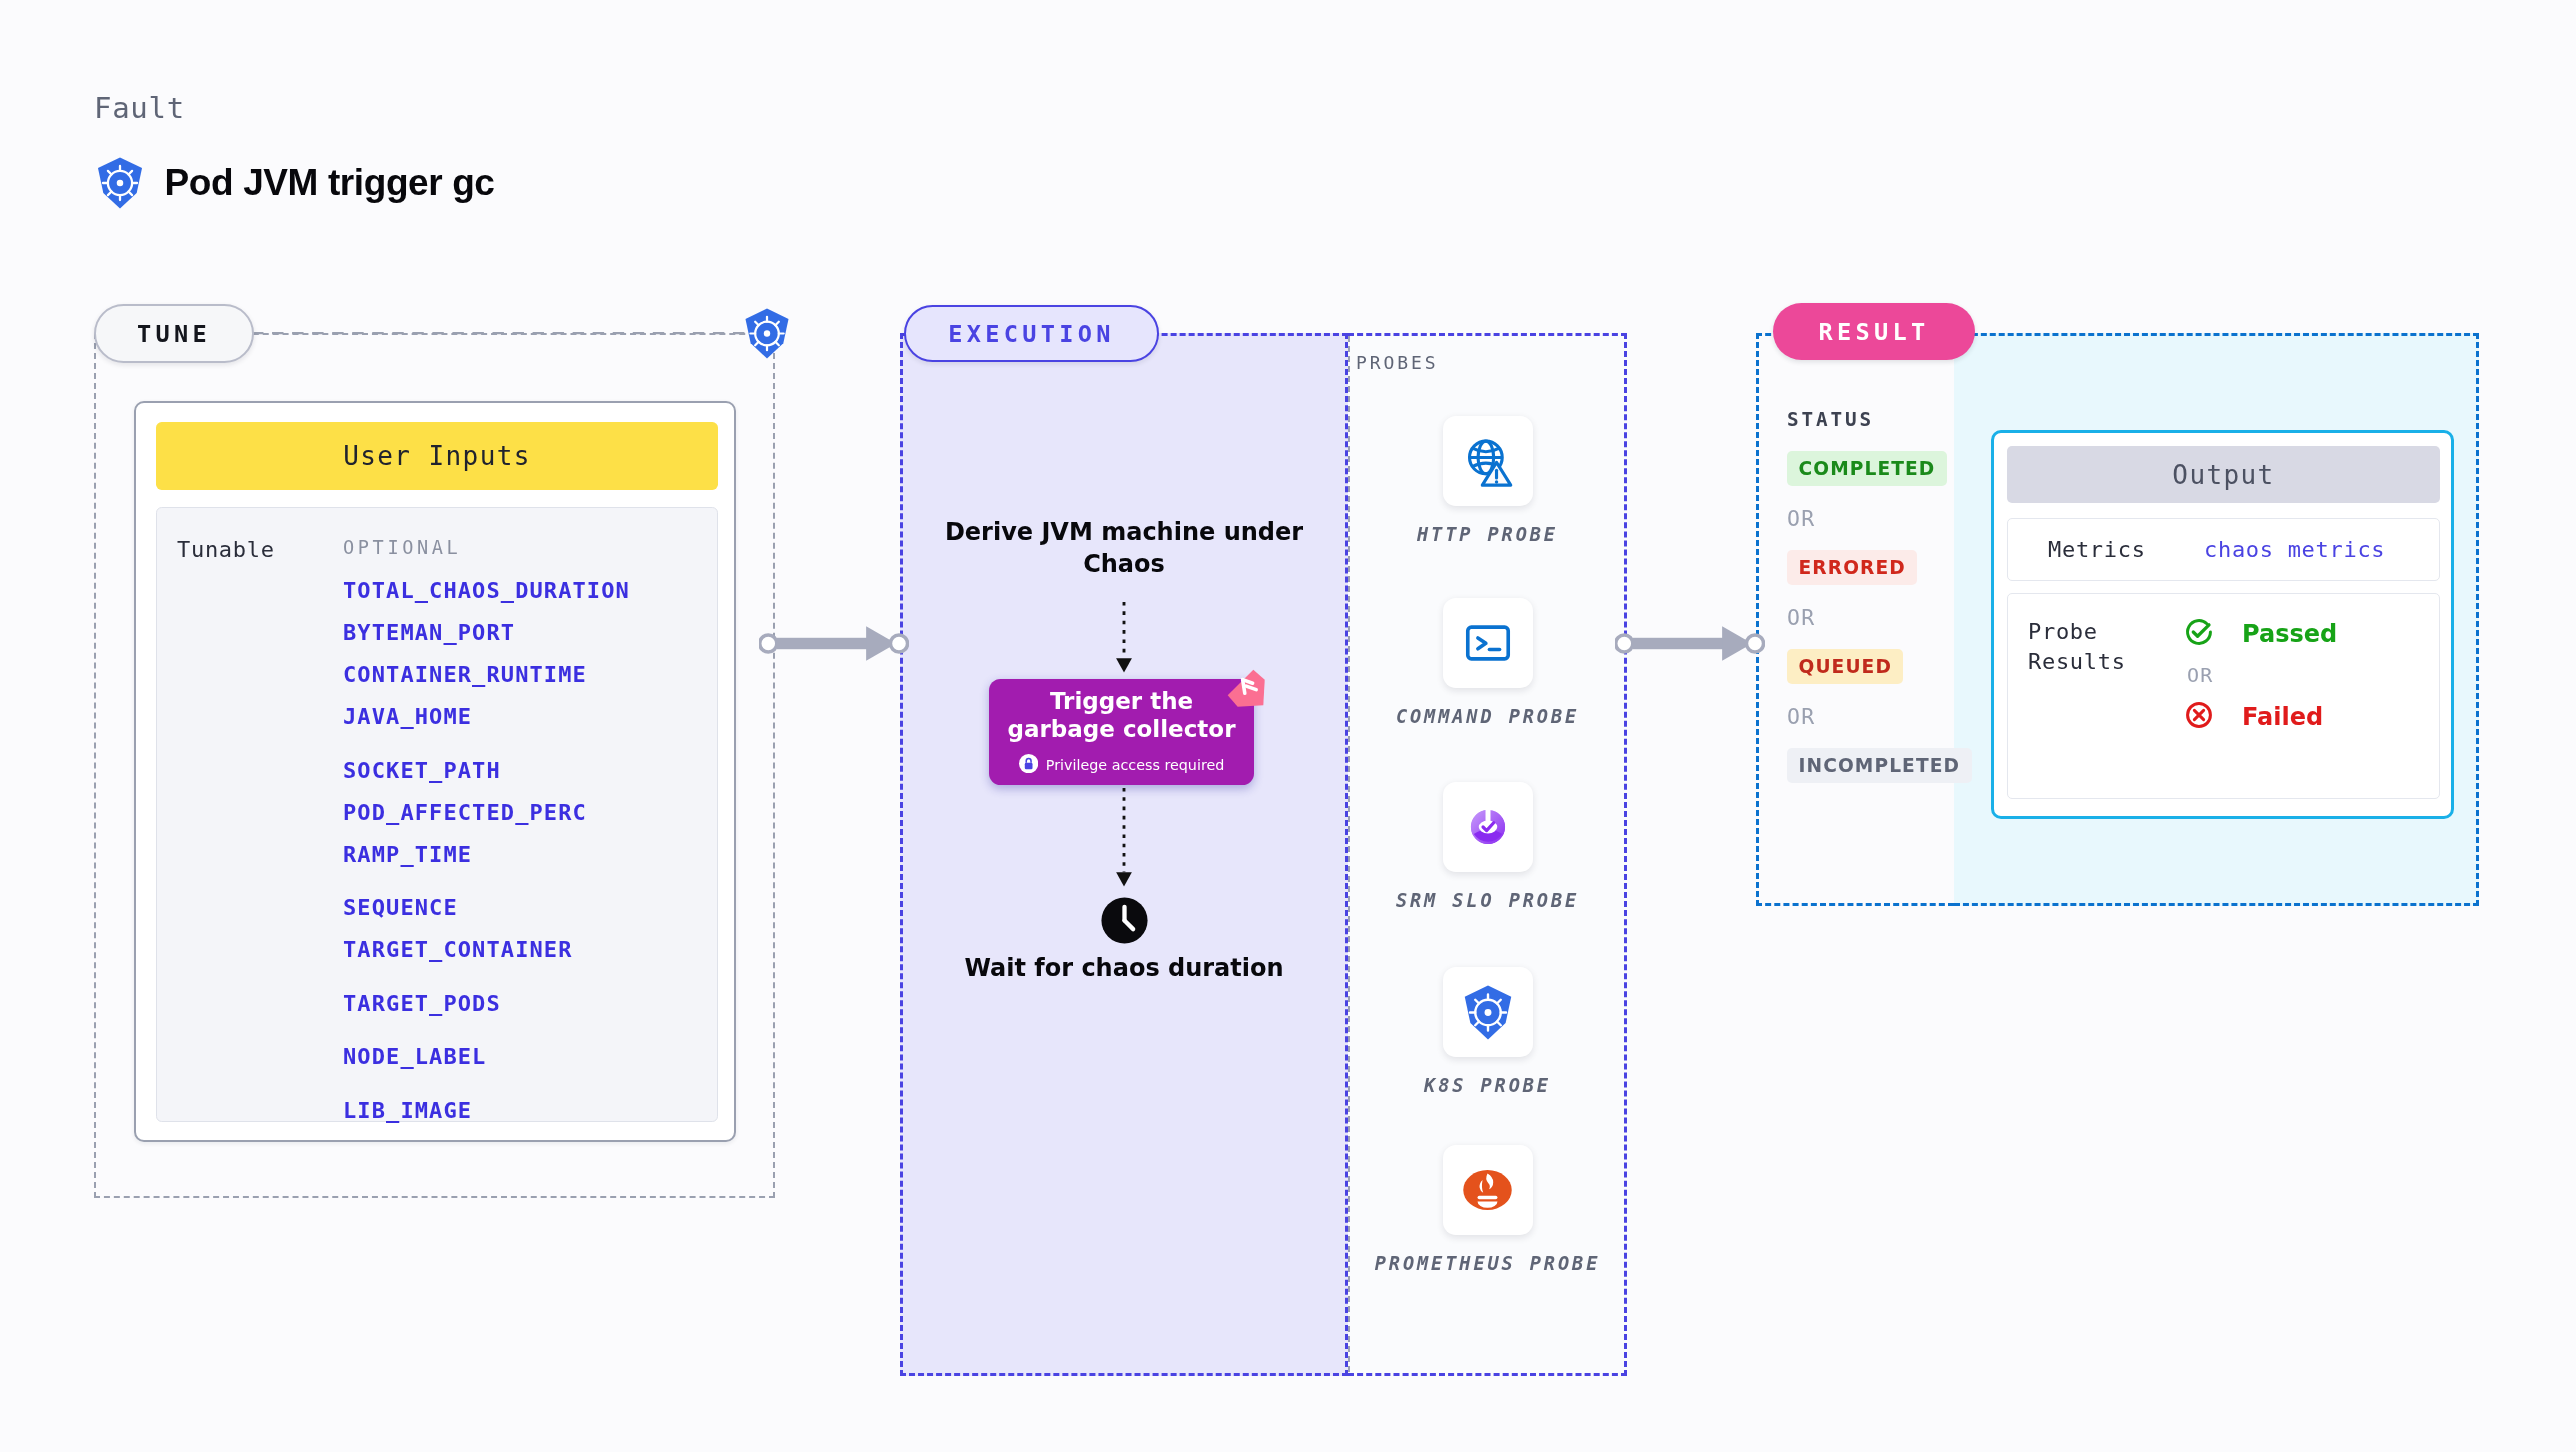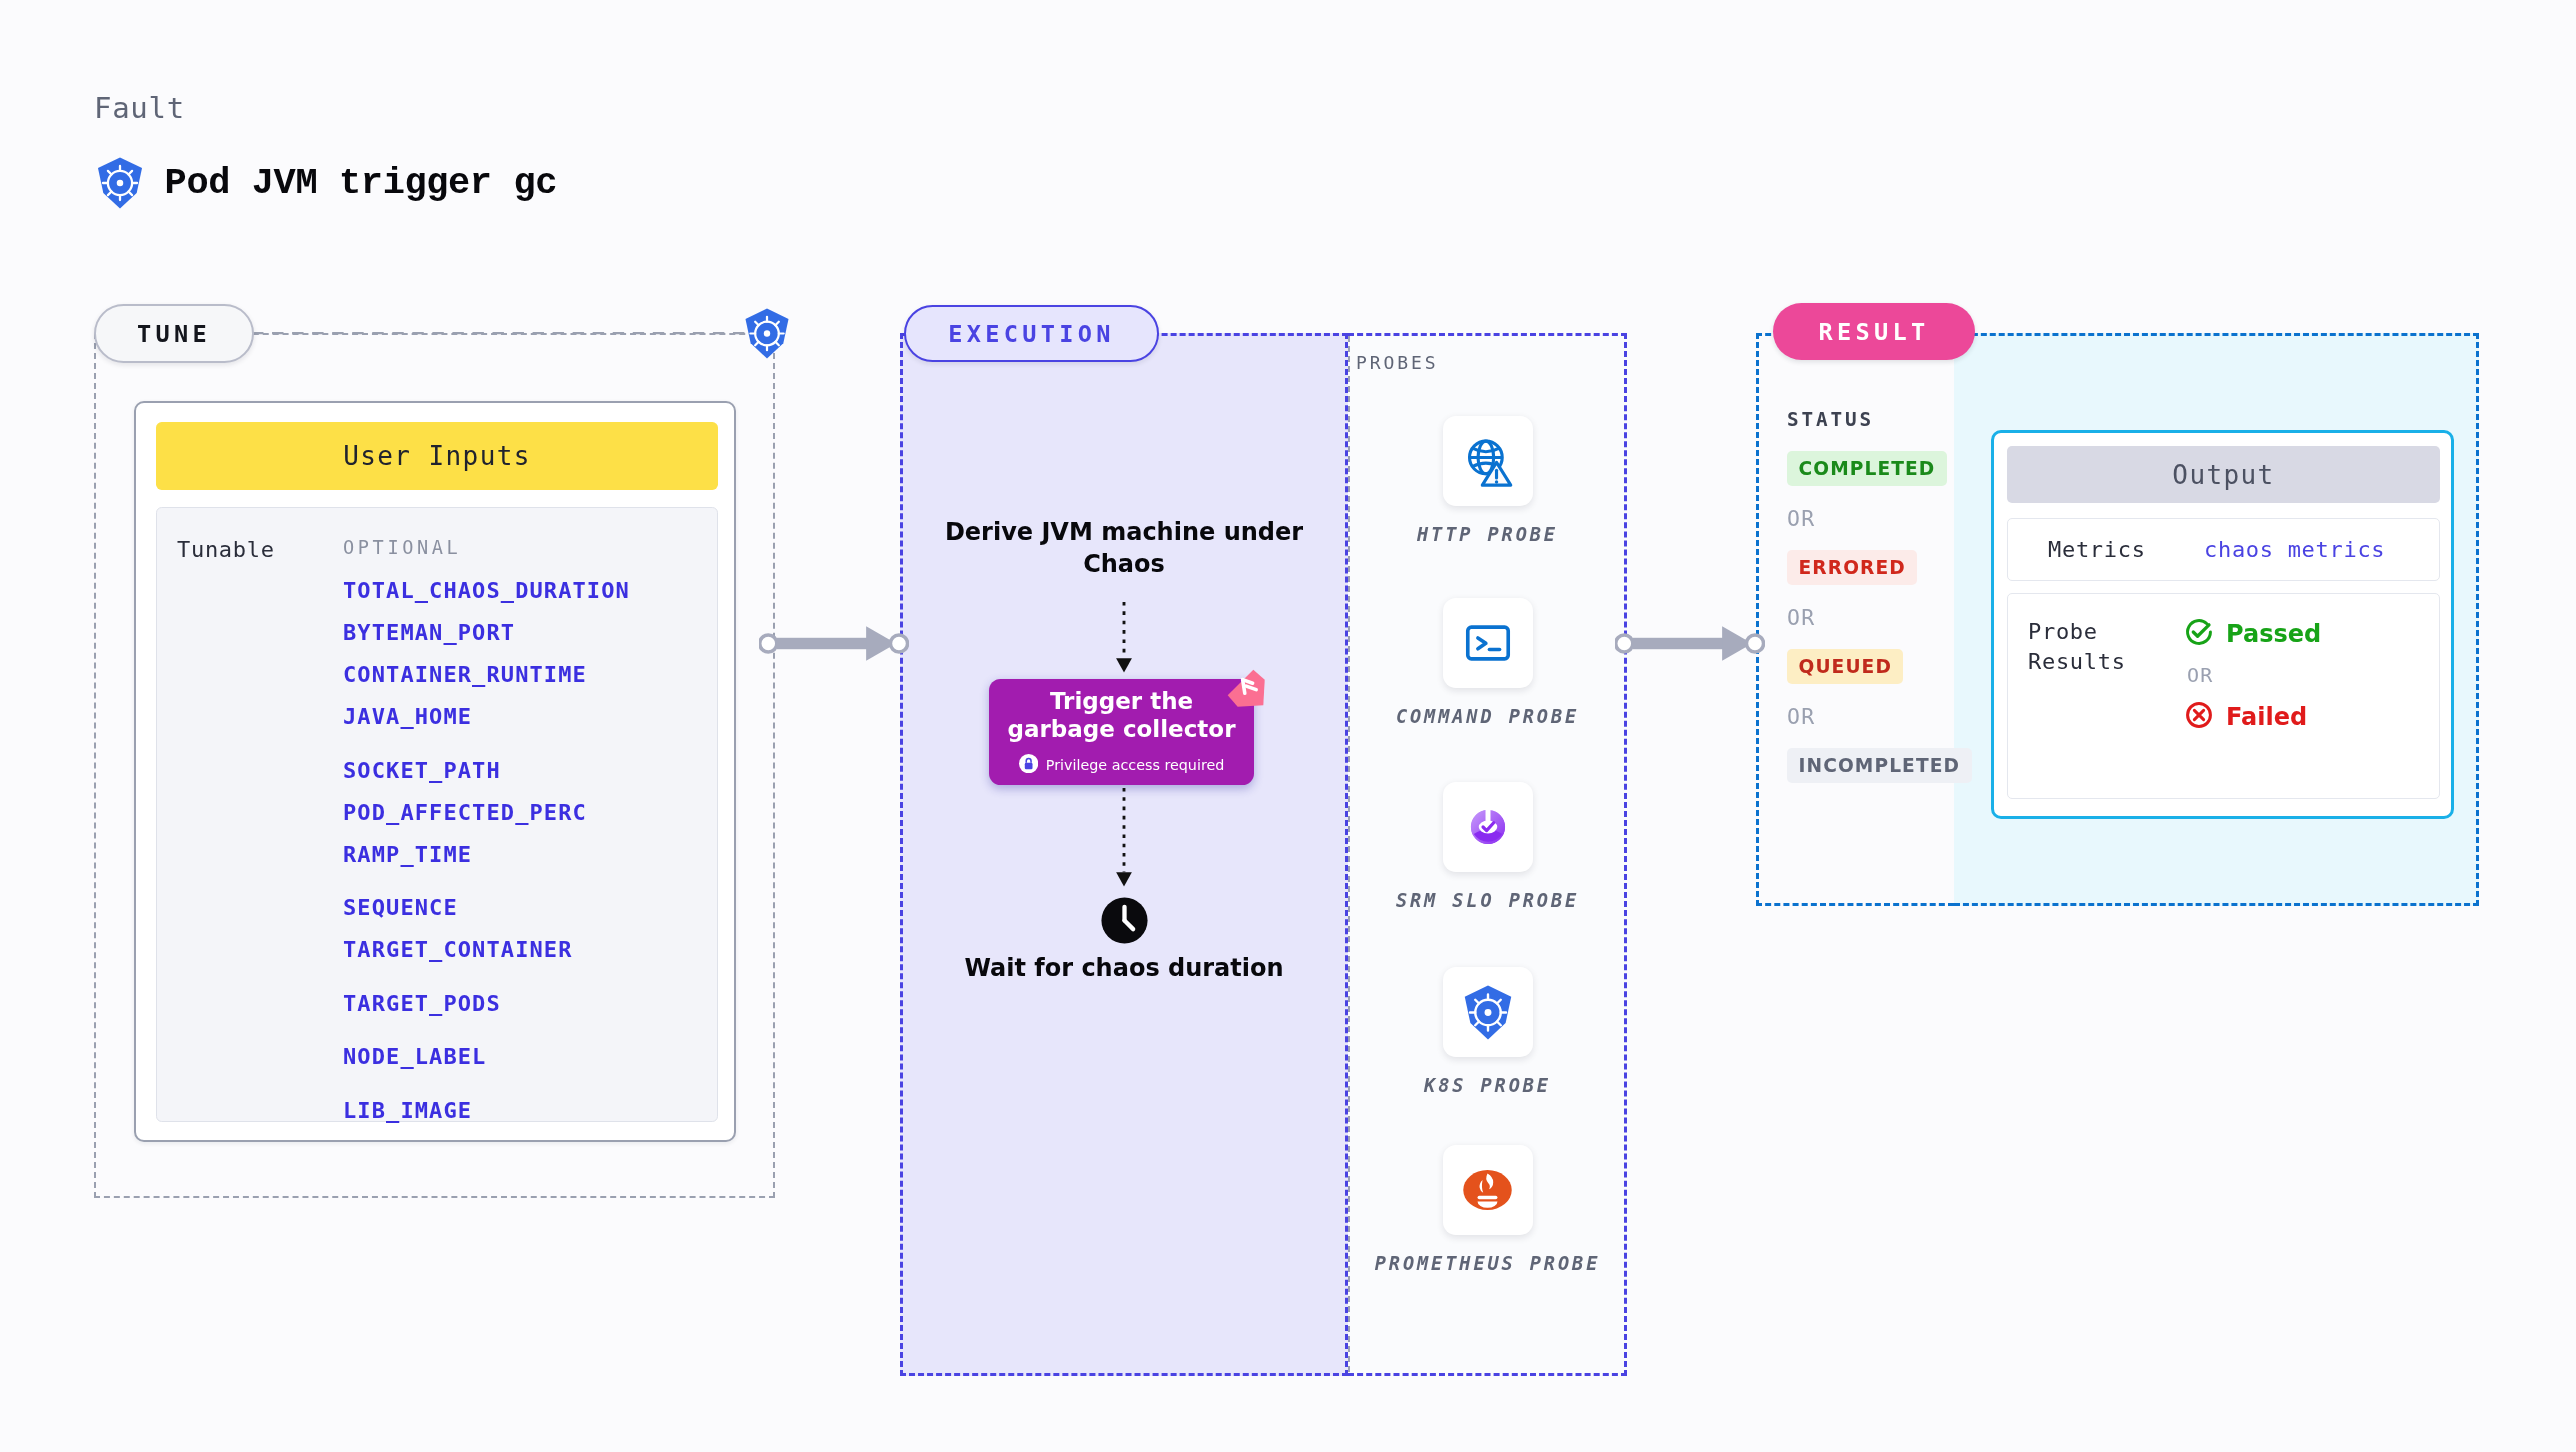--- a/index.html
+++ b/index.html
@@ -14,21 +14,21 @@
   
   .hdr-fault {
     position: absolute; left: 94px; top: 55px;
     font-size: 29px; color: #5f6576; letter-spacing: 0.7px;
   }
   .hdr-title-row {
     position: absolute; left: 94px; top: 120px;
     display: flex; align-items: center; gap: 18.6px;
   }
   .hdr-title {
-    font-family: Liberation Mono, monospace;
+    font-family: Liberation Sans, sans-serif;
     font-size: 37px; font-weight: 700; color: #08080c; letter-spacing: -0.4px;
   }
 
   
   .k8s { display: block; }
 
   
   .pill {
     position: absolute; display: flex; align-items: center; justify-content: center;
     border-radius: 716px; font-weight: 700; letter-spacing: 4.3px;
@@ -202,21 +202,21 @@
     border: 1.4px solid #e4e7ee; border-radius: 5px;
     display: flex; align-items: center; padding-left: 20px;
   }
   .out-row-probes {
     position: absolute; left: 13px; top: 160px; width: 433px; height: 206px;
     border: 1.4px solid #e4e7ee; border-radius: 5px;
     display: flex; padding: 23px 8px 0 0;
   }
   .out-key { font-size: 22px; color: #2a2d3a; letter-spacing: 0.7px; line-height: 1.35; }
   .out-val-link { font-size: 22px; color: #4a43e2; letter-spacing: 0.7px; }
-  .pr-line { display: flex; align-items: center; gap: 12px; }
+  .pr-line { display: flex; align-items: center; gap: 28px; }
   .pr-text {
     font-family: "DejaVu Sans", "Liberation Sans", sans-serif;
     font-size: 24px; font-weight: 700;
   }
   .pr-or { font-size: 20px; color: #9aa0b0; letter-spacing: 1.4px; margin: 13px 0 13px 2.9px; }
 </style>
 </head>
 <body>
 
 <div class="stage">

